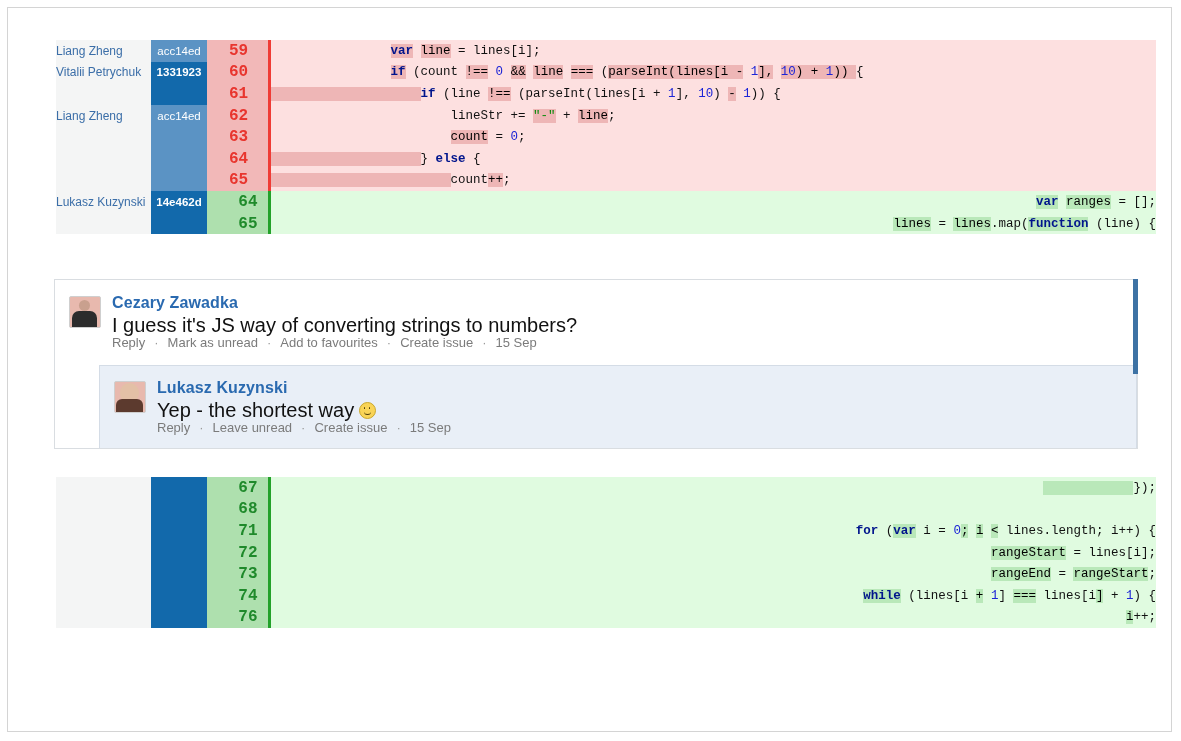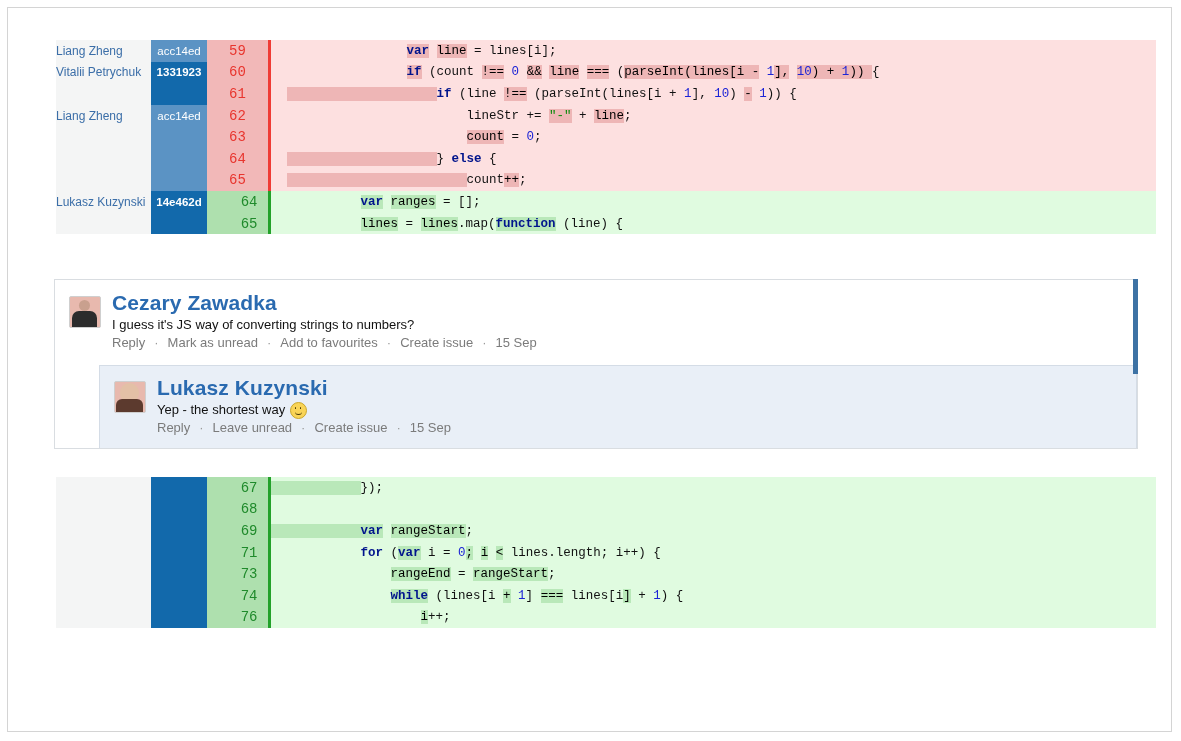--- a/index.html
+++ b/index.html
@@ -33,29 +33,29 @@
   .diff td{padding:0;vertical-align:middle;white-space:pre;}
 
   .c-author{width:95px;background:#f4f5f5;color:#3b6ea8;
     font-family:"Liberation Sans",sans-serif;font-size:12px;
     padding-left:6px;box-sizing:border-box;}
   .c-hash{width:56px;color:#ffffff;font-family:"Liberation Sans",sans-serif;
     font-size:11.5px;font-weight:bold;text-align:center;box-sizing:border-box;}
   .c-hash.h-light{background:#5b93c4;font-weight:normal;}
   .c-hash.h-dark{background:#1269ab;}
   .c-hash.h-blank{background:#1269ab;}
-  .c-num{width:62px;font-size:14px;font-weight:normal;box-sizing:border-box;}
+  .c-num{width:62px;font-size:16px;font-weight:bold;box-sizing:border-box;}
   .c-code{box-sizing:border-box;padding-left:8px;}
 
   
   tr.del .c-num{background:#f2b8b8;color:#e8352e;text-align:left;padding-left:22px;}
-  tr.del .c-code{background:#fde0e0;border-left:3px solid #ef3b35;padding-left:16px;}
+  tr.del .c-code{background:#fde0e0;border-left:3px solid #ef3b35;}
   
   tr.add .c-num{background:#aee0ae;color:#1f8a2b;text-align:right;padding-right:10px;}
-  tr.add .c-code{background:#e0fbe0;border-left:3px solid #23a12a;}
+  tr.add .c-code{background:#e0fbe0;border-left:3px solid #23a12a;text-align:right;}
 
   
   .wdel{background:#eeb6b6;}
   .wadd{background:#b9e8b9;}
 
   
   .kw{color:#00148c;font-weight:bold;}
   .num{color:#1c24d6;}
   .str{color:#0b8a0b;}
   .pl{color:#111111;}
@@ -70,25 +70,25 @@
     background:#3d72a4;
   }
   .cmt{display:flex;padding:14px 0 10px 14px;}
   .cmt .avatar{
     width:30px;height:30px;flex:0 0 30px;margin-right:11px;margin-top:2px;
     border:1px solid #cfcfcf;border-radius:2px;overflow:hidden;position:relative;
     background:#e8b9ae;
   }
   .cmt .body{flex:1;min-width:0;}
   .cmt .uname{
-    color:#2a6ab0;font-size:21px;font-weight:bold;line-height:18px;
+    color:#2a6ab0;font-size:16px;font-weight:bold;line-height:18px;
     letter-spacing:.1px;
   }
   .cmt .ctext{
-    color:#111111;font-size:13px;line-height:20px;margin-top:3px;
+    color:#111111;font-size:20px;line-height:20px;margin-top:3px;
     display:flex;align-items:center;gap:5px;
   }
   .cmt .actions{
     color:#7b7b7b;font-size:13px;line-height:16px;
     display:flex;align-items:center;flex-wrap:wrap;
   }
   .cmt .actions .a{color:#7b7b7b;cursor:pointer;}
   .cmt .actions .dot{margin:0 9px;color:#9a9a9a;}
 
   .reply{
@@ -251,35 +251,35 @@
         <td class="c-code"><span class="wadd">            </span><span class="pl">});</span></td>
       </tr>
 
       <tr class="add">
         <td class="c-author"></td>
         <td class="c-hash h-dark"></td>
         <td class="c-num">68</td>
         <td class="c-code"><span class="pl"> </span></td>
       </tr>
 
-      <tr class="add">
-        <td class="c-author"></td>
-        <td class="c-hash h-dark"></td>
-        <td class="c-num">69</td>
-        <td class="c-code"><span class="wadd">            </span><span class="kw wadd">var</span><span class="pl"> </span><span class="wadd">rangeStart</span><span class="pl">;</span></td>
-      </tr>
 
 
       <tr class="add">
         <td class="c-author"></td>
         <td class="c-hash h-dark"></td>
         <td class="c-num">71</td>
         <td class="c-code"><span class="pl">            </span><span class="kw">for</span><span class="pl"> (</span><span class="kw wadd">var</span><span class="pl"> i = </span><span class="num">0</span><span class="wadd">;</span><span class="pl"> </span><span class="wadd">i</span><span class="pl"> </span><span class="wadd">&lt;</span><span class="pl"> lines.length; i++) {</span></td>
       </tr>
 
+      <tr class="add">
+        <td class="c-author"></td>
+        <td class="c-hash h-dark"></td>
+        <td class="c-num">72</td>
+        <td class="c-code"><span class="pl">                </span><span class="wadd">rangeStart</span><span class="pl"> = lines[i];</span></td>
+      </tr>
 
       <tr class="add">
         <td class="c-author"></td>
         <td class="c-hash h-dark"></td>
         <td class="c-num">73</td>
         <td class="c-code"><span class="pl">                </span><span class="wadd">rangeEnd</span><span class="pl"> = </span><span class="wadd">rangeStart</span><span class="pl">;</span></td>
       </tr>
 
       <tr class="add">
         <td class="c-author"></td>

